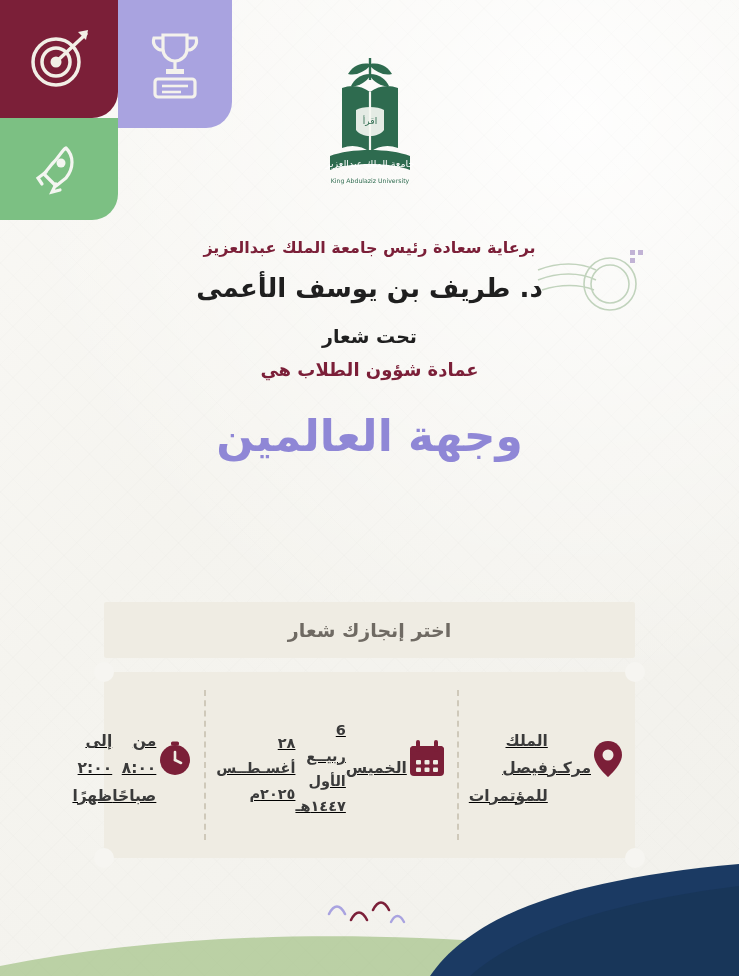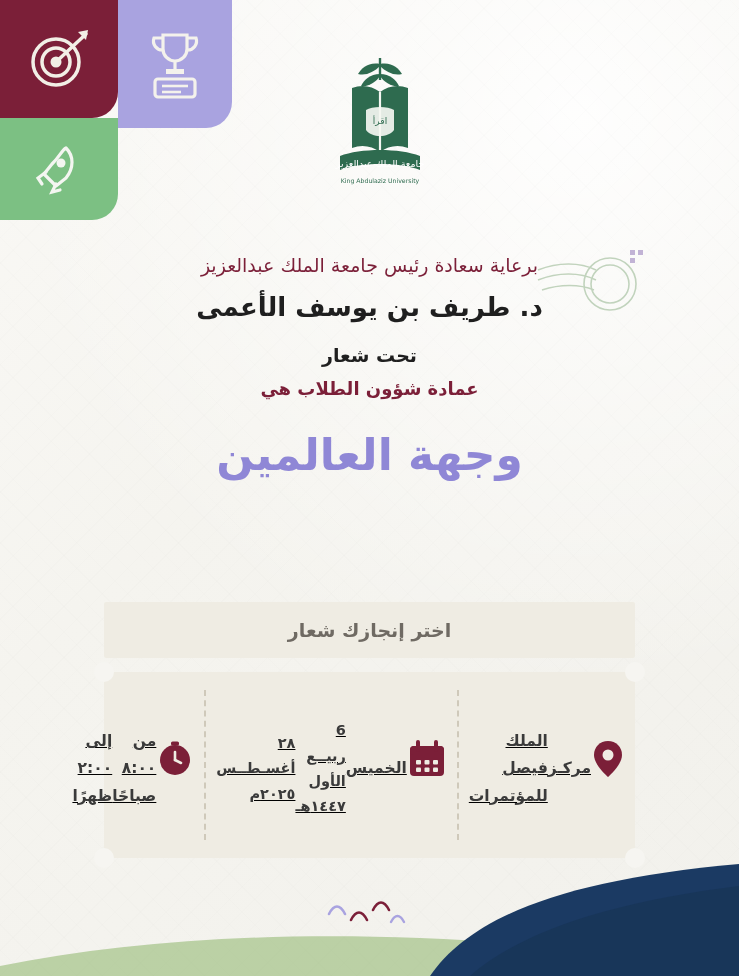--- a/index.html
+++ b/index.html
@@ -67,38 +67,38 @@
     border-bottom-right-radius: 26px;
   }
 
   
   .logo-wrap {
     position: absolute;
     top: 52px;
     left: 50%;
     transform: translateX(-50%);
     width: 160px;
+    text-align: center;
   }
 
   
   .content {
     position: absolute;
     top: 238px;
     left: 0;
     right: 0;
     text-align: center;
     padding: 0 52px;
   }
   .line-patron {
     color: #7b1f38;
-    font-size: 19px;
-    font-weight: normal;
+    font-size: 16px;
+    font-weight: bold;
     letter-spacing: 1.2px;
     margin-bottom: 16px;
-    margin-top: 16px;
   }
   .line-name {
     color: #1f1f1f;
     font-size: 26px;
     font-weight: bold;
     letter-spacing: 2px;
     margin-bottom: 22px;
   }
   .line-invite {
     color: #1f1f1f;

